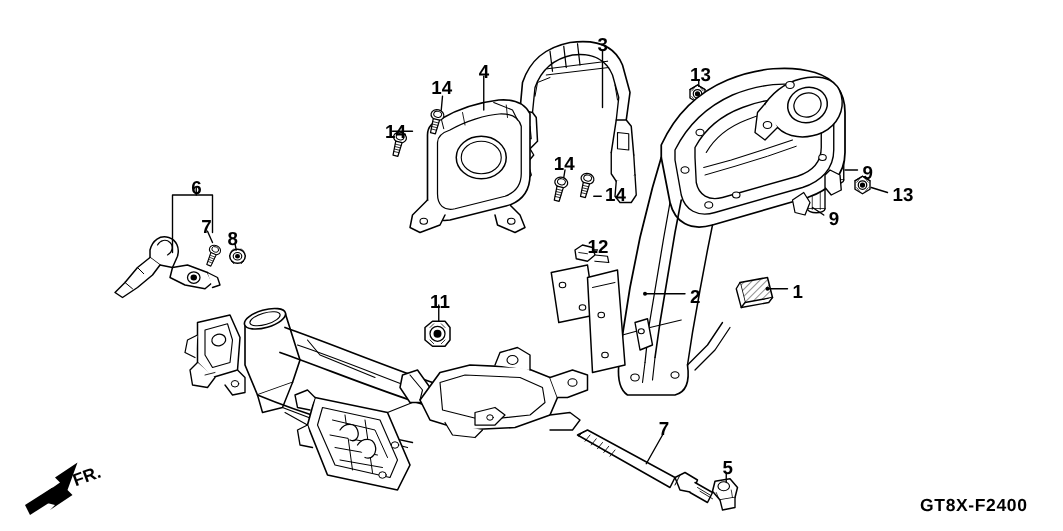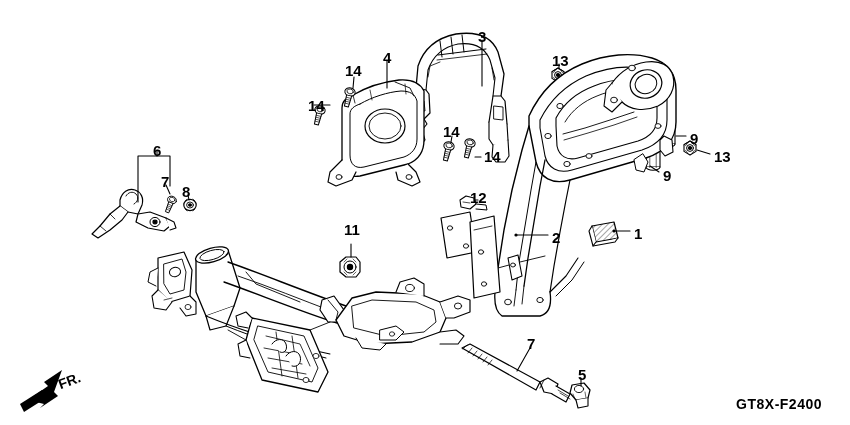--- a/index.html
+++ b/index.html
@@ -412,21 +412,21 @@
   <div class="callout-label" style="left:552px; top:230px;">2</div>
   <div class="callout-label" style="left:478px; top:29px;">3</div>
   <div class="callout-label" style="left:383px; top:50px;">4</div>
   <div class="callout-label" style="left:578px; top:367px;">5</div>
   <div class="callout-label" style="left:153px; top:143px;">6</div>
   <div class="callout-label" style="left:161px; top:174px;">7</div>
   <div class="callout-label" style="left:182px; top:184px;">8</div>
   <div class="callout-label" style="left:690px; top:131px;">9</div>
   <div class="callout-label" style="left:663px; top:168px;">9</div>
   <div class="callout-label" style="left:527px; top:336px;">7</div>
-  <div class="callout-label" style="left:344px; top:222px;">11</div>
+  <div class="callout-label" style="left:344px; top:234px;">11</div>
   <div class="callout-label" style="left:470px; top:190px;">12</div>
   <div class="callout-label" style="left:552px; top:53px;">13</div>
   <div class="callout-label" style="left:714px; top:149px;">13</div>
   <div class="callout-label" style="left:345px; top:63px;">14</div>
   <div class="callout-label" style="left:308px; top:98px;">14</div>
   <div class="callout-label" style="left:443px; top:124px;">14</div>
   <div class="callout-label" style="left:484px; top:149px;">14</div>
 
   <div id="fr-label">FR.</div>
 

